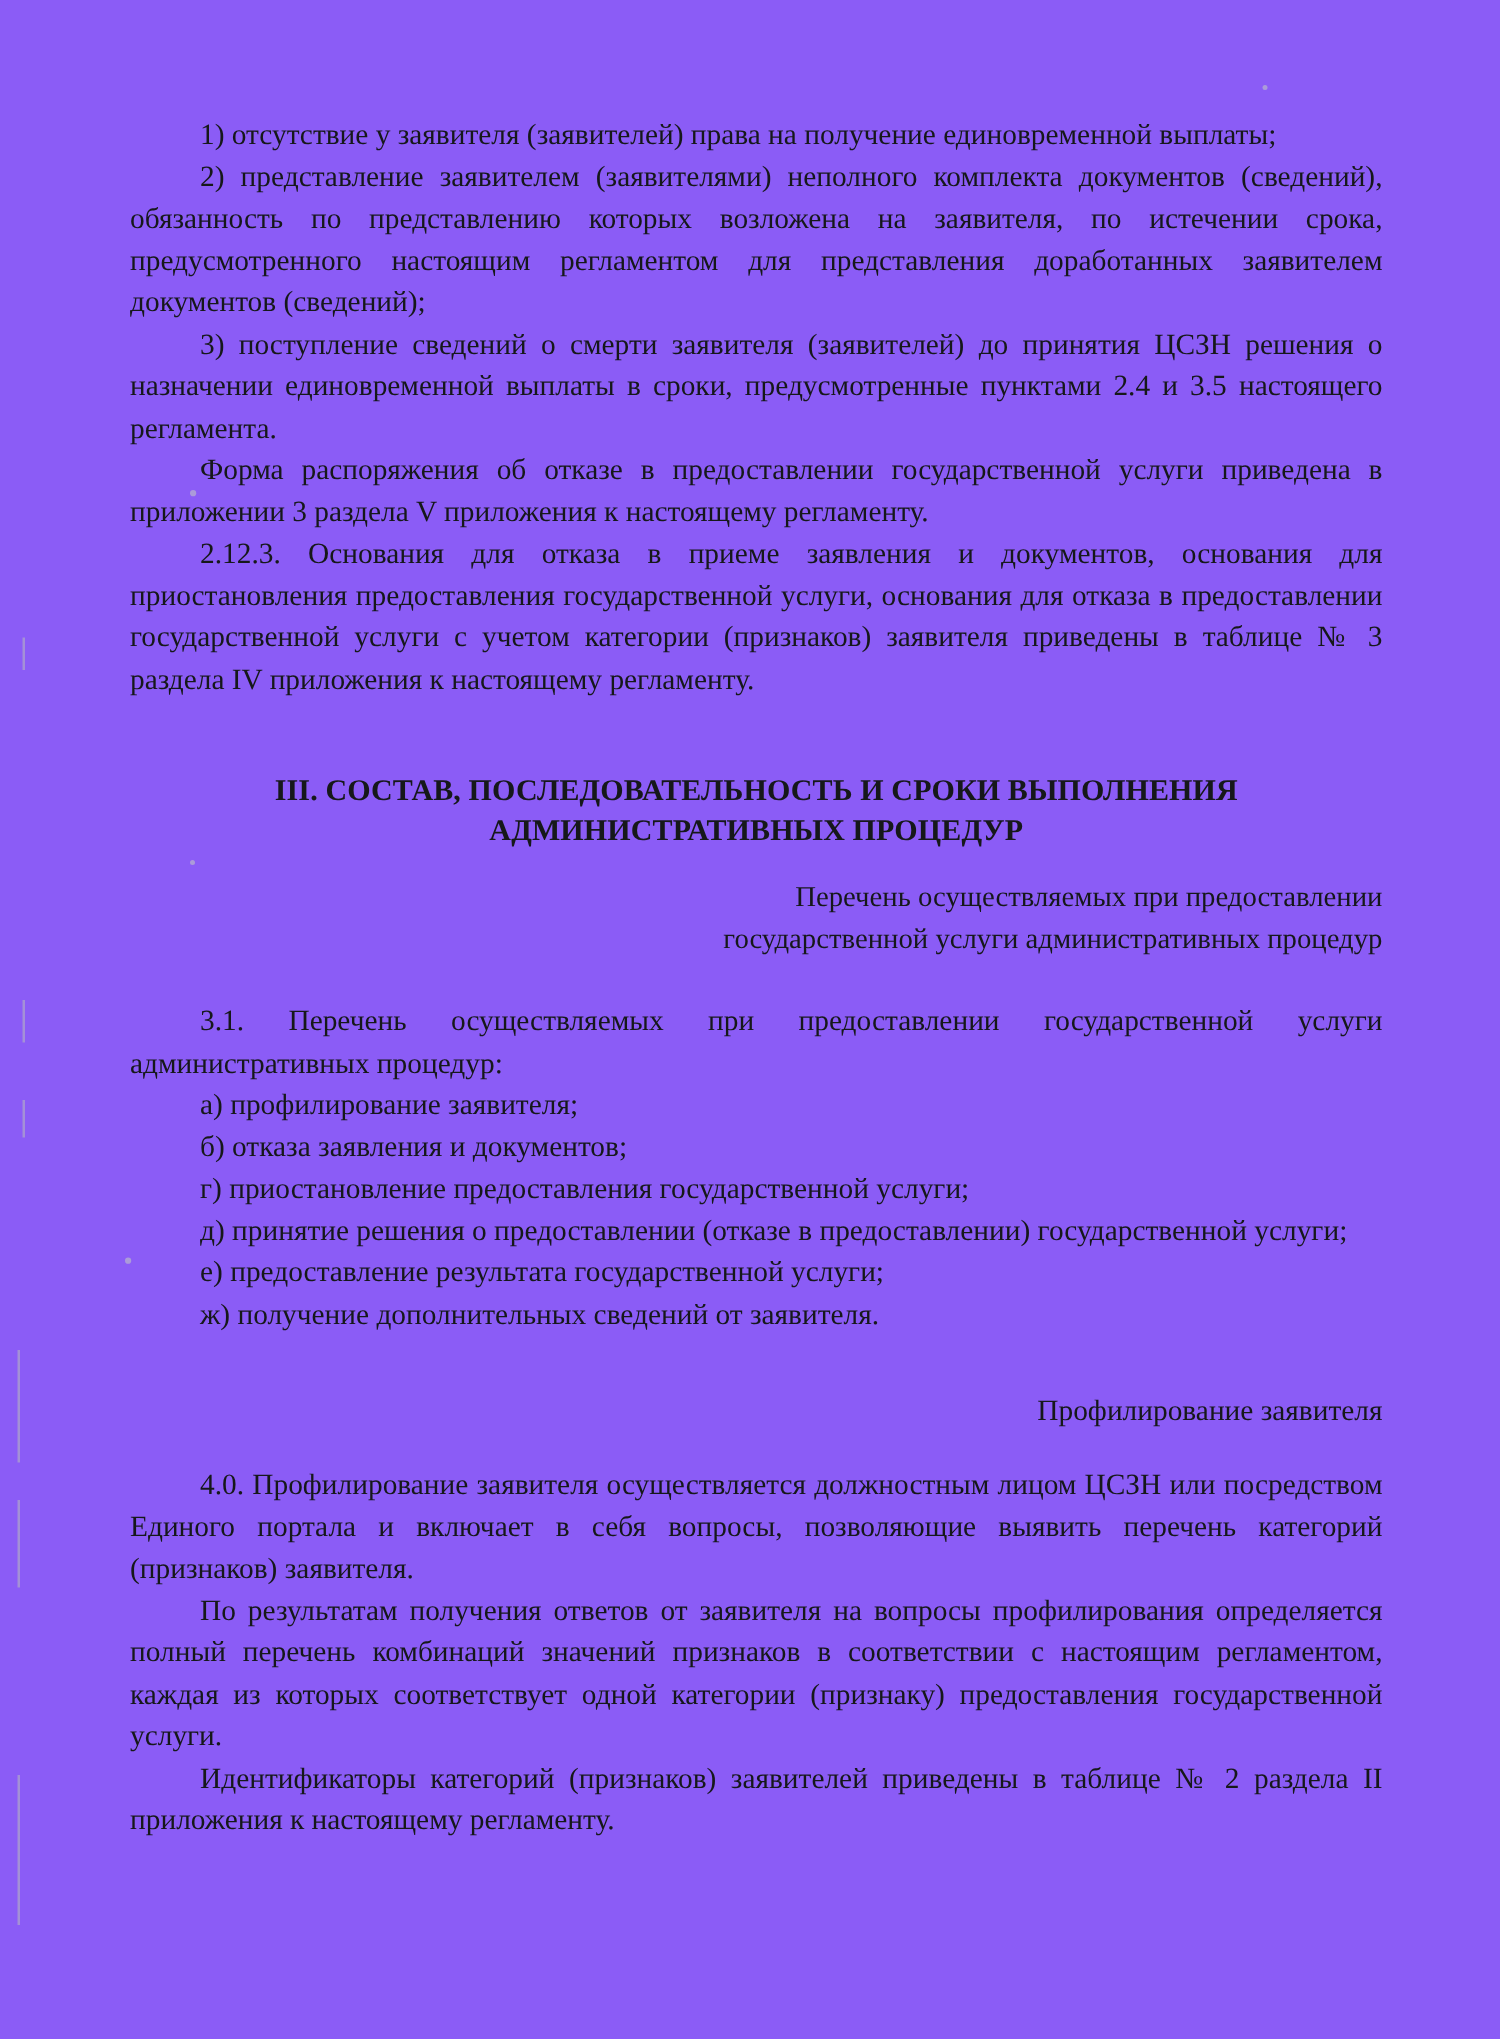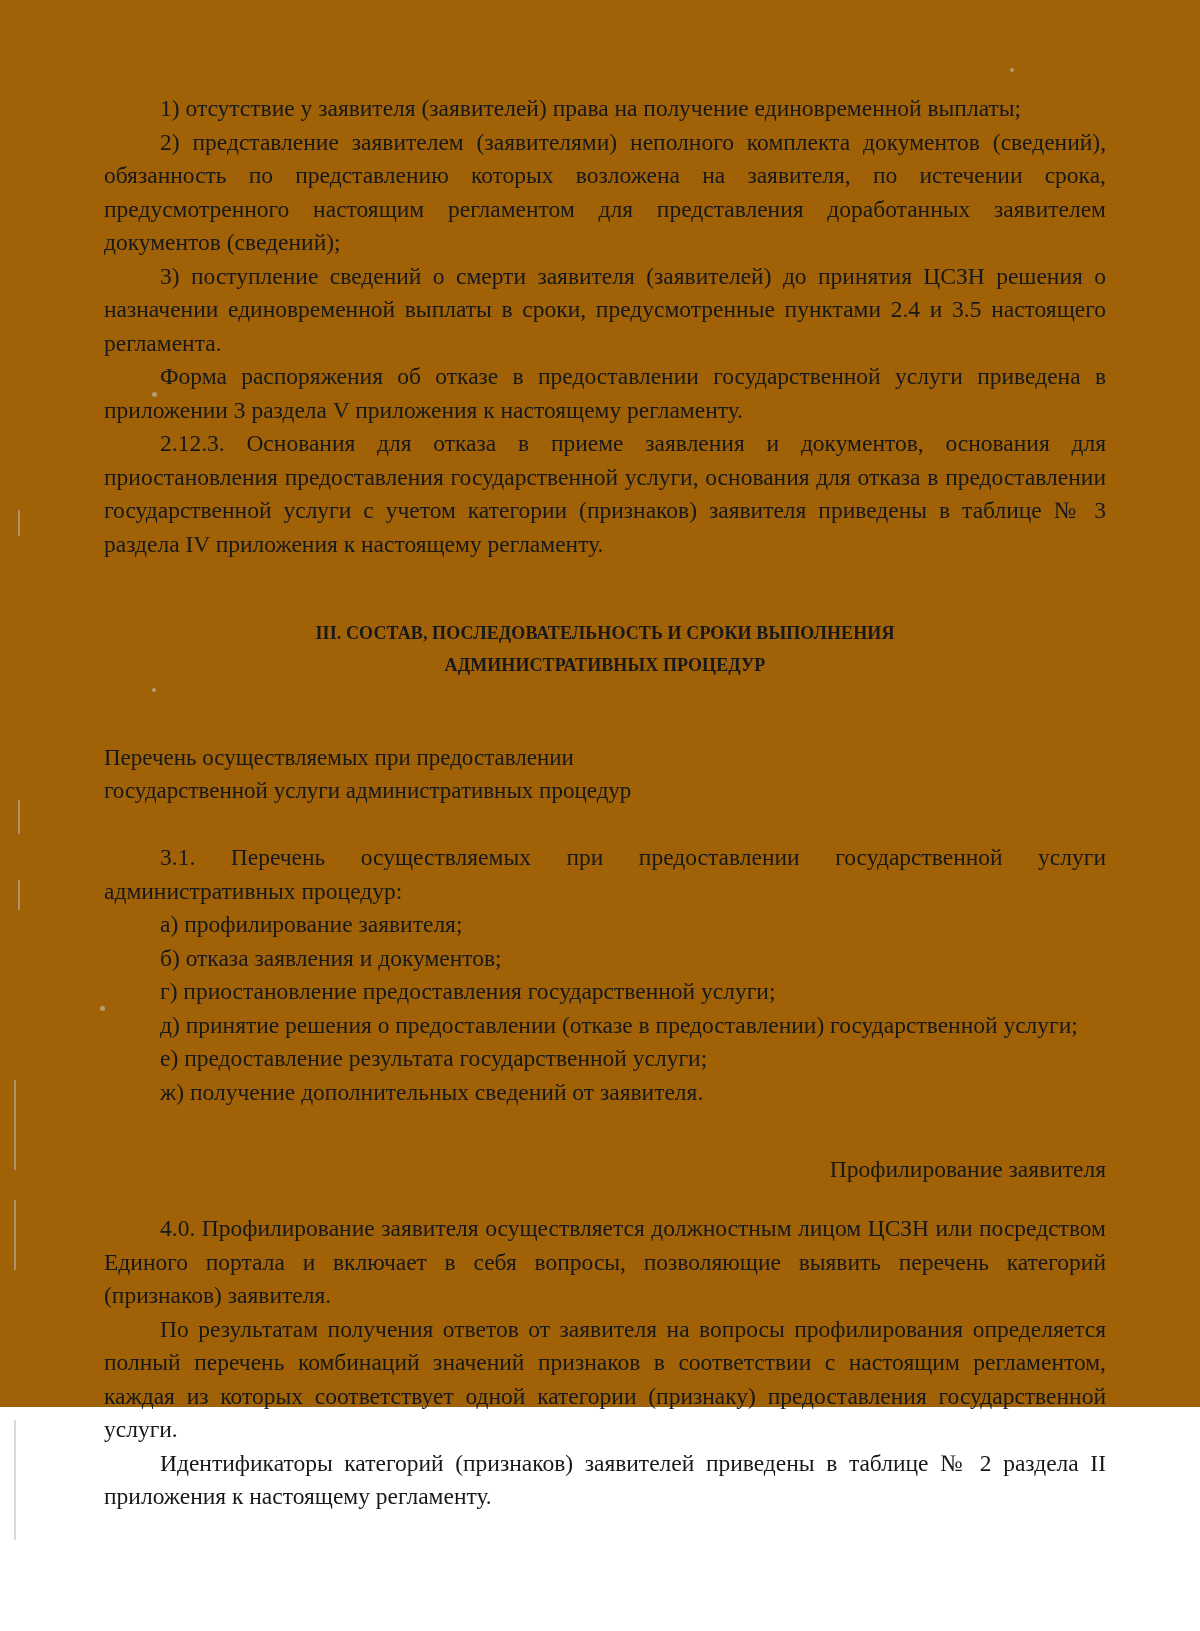--- a/index.html
+++ b/index.html
@@ -13,48 +13,48 @@
     font-family: "Liberation Serif", "DejaVu Serif", serif;
     color: #16181a;
     position: relative;
     overflow: hidden;
   }
   .page {
     position: absolute;
     top: 0;
     left: 0;
     width: 1200px;
-    height: 1407px;
-    background: #a16207;
+    height: 1631px;
+    background: #8b5cf6;
   }
   .content {
     position: absolute;
     left: 104px;
     top: 92px;
     width: 1002px;
   }
   p.para {
     margin: 0 0 0 0;
     font-size: 23.5px;
     line-height: 33.5px;
     text-align: justify;
     text-indent: 56px;
     hyphens: none;
   }
   .section-title {
     margin: 56px 0 0 0;
     text-align: center;
-    font-size: 18px;
+    font-size: 24px;
     font-weight: bold;
     line-height: 32px;
     letter-spacing: 0.1px;
   }
   .subtitle {
-    margin: 60px 0 0 0;
-    text-align: left;
+    margin: 20px 0 0 0;
+    text-align: right;
     font-size: 23px;
     line-height: 33px;
   }
   .centered-heading {
     margin: 44px 0 0 0;
     text-align: right;
     font-size: 23.5px;
     line-height: 33px;
   }
   .gap-md { height: 26px; }

